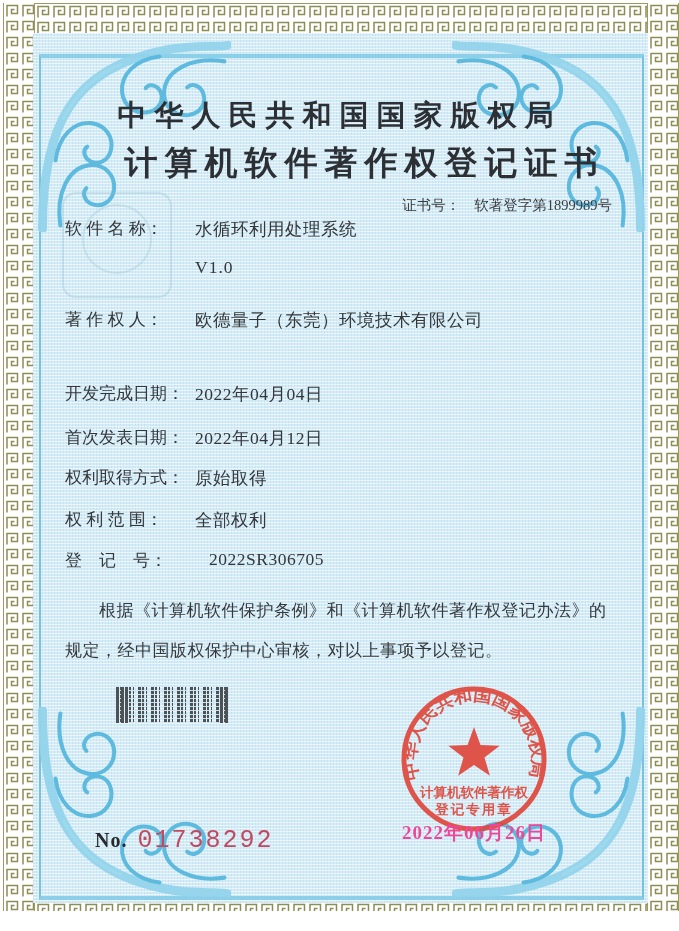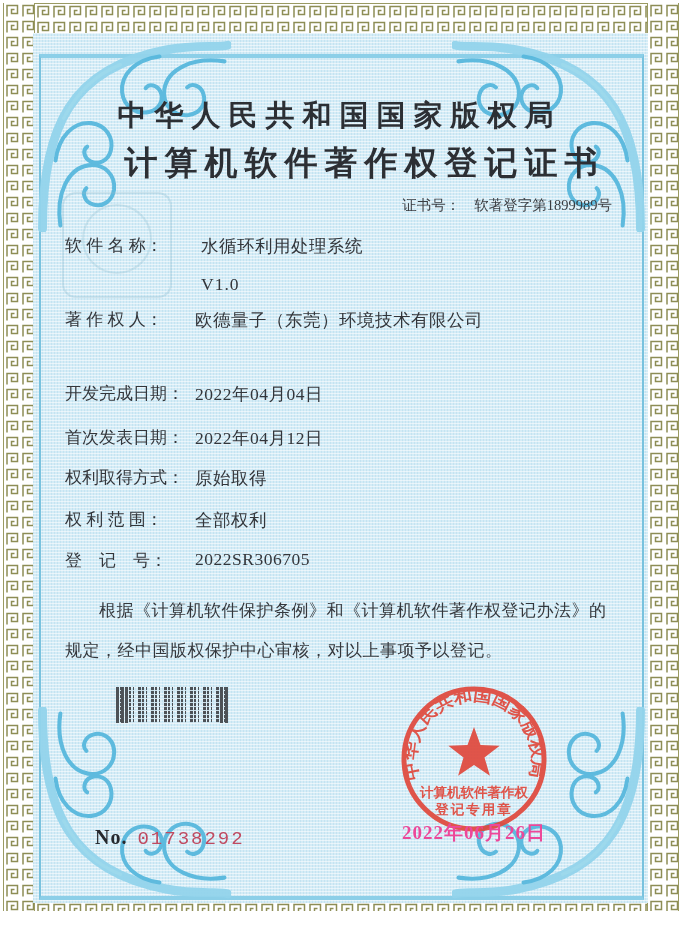--- a/index.html
+++ b/index.html
@@ -54,27 +54,27 @@
     border:2px solid rgba(140,185,205,.30);border-radius:14px;
   }
   .watermark .wm-circle{
     position:absolute;left:18px;top:10px;width:66px;height:66px;border-radius:50%;
     border:2px solid rgba(140,185,205,.28);
   }
   .field-row{position:absolute;left:65px;display:flex;align-items:flex-start;white-space:nowrap;}
   .field-label{width:130px;flex:0 0 130px;font-size:17px;color:#33363b;}
   .field-value{font-size:17.5px;color:#33363b;letter-spacing:.5px;}
   .field-value .value-line2{margin-top:16px;letter-spacing:1px;}
-  .row-name{top:234px;gap:6px;}
+  .row-name{top:217px;}
   .row-owner{top:308px;}
   .row-devdate{top:382px;}
   .row-pubdate{top:426px;}
   .row-acquire{top:466px;}
   .row-scope{top:508px;}
-  .row-regno{top:549px;}
+  .row-regno{top:549px;gap:14px;}
   .statement-line{
     position:absolute;left:65px;width:560px;font-size:17px;color:#35383d;
     white-space:nowrap;letter-spacing:.5px;
   }
   .st1{top:599px;text-indent:2em;}
   .st2{top:639px;}
   
   .barcode{
     position:absolute;left:116px;top:687px;width:112px;height:36px;
     background-image:
@@ -92,21 +92,21 @@
   
   .seal{position:absolute;left:399px;top:684px;width:150px;height:150px;opacity:.92;}
   .issue-date{
     position:absolute;left:399px;top:820px;width:150px;text-align:center;
     font-size:19px;font-weight:bold;letter-spacing:1px;color:#ec4899;white-space:nowrap;
   }
   .serial{position:absolute;left:95px;top:826px;font-size:20px;white-space:nowrap;}
   .serial .serial-label{font-weight:bold;color:#26292e;letter-spacing:1px;}
   .serial .serial-number{
     font-family:"Liberation Mono","DejaVu Sans Mono",monospace;
-    color:#c04a60;font-size:19px;letter-spacing:2px;margin-left:10px;
+    color:#c04a60;font-size:25px;letter-spacing:2px;margin-left:10px;
   }
 </style>
 </head>
 <body>
 
 <div class="cert">
 
   <div class="key key-top">
     <svg>
       <defs>

